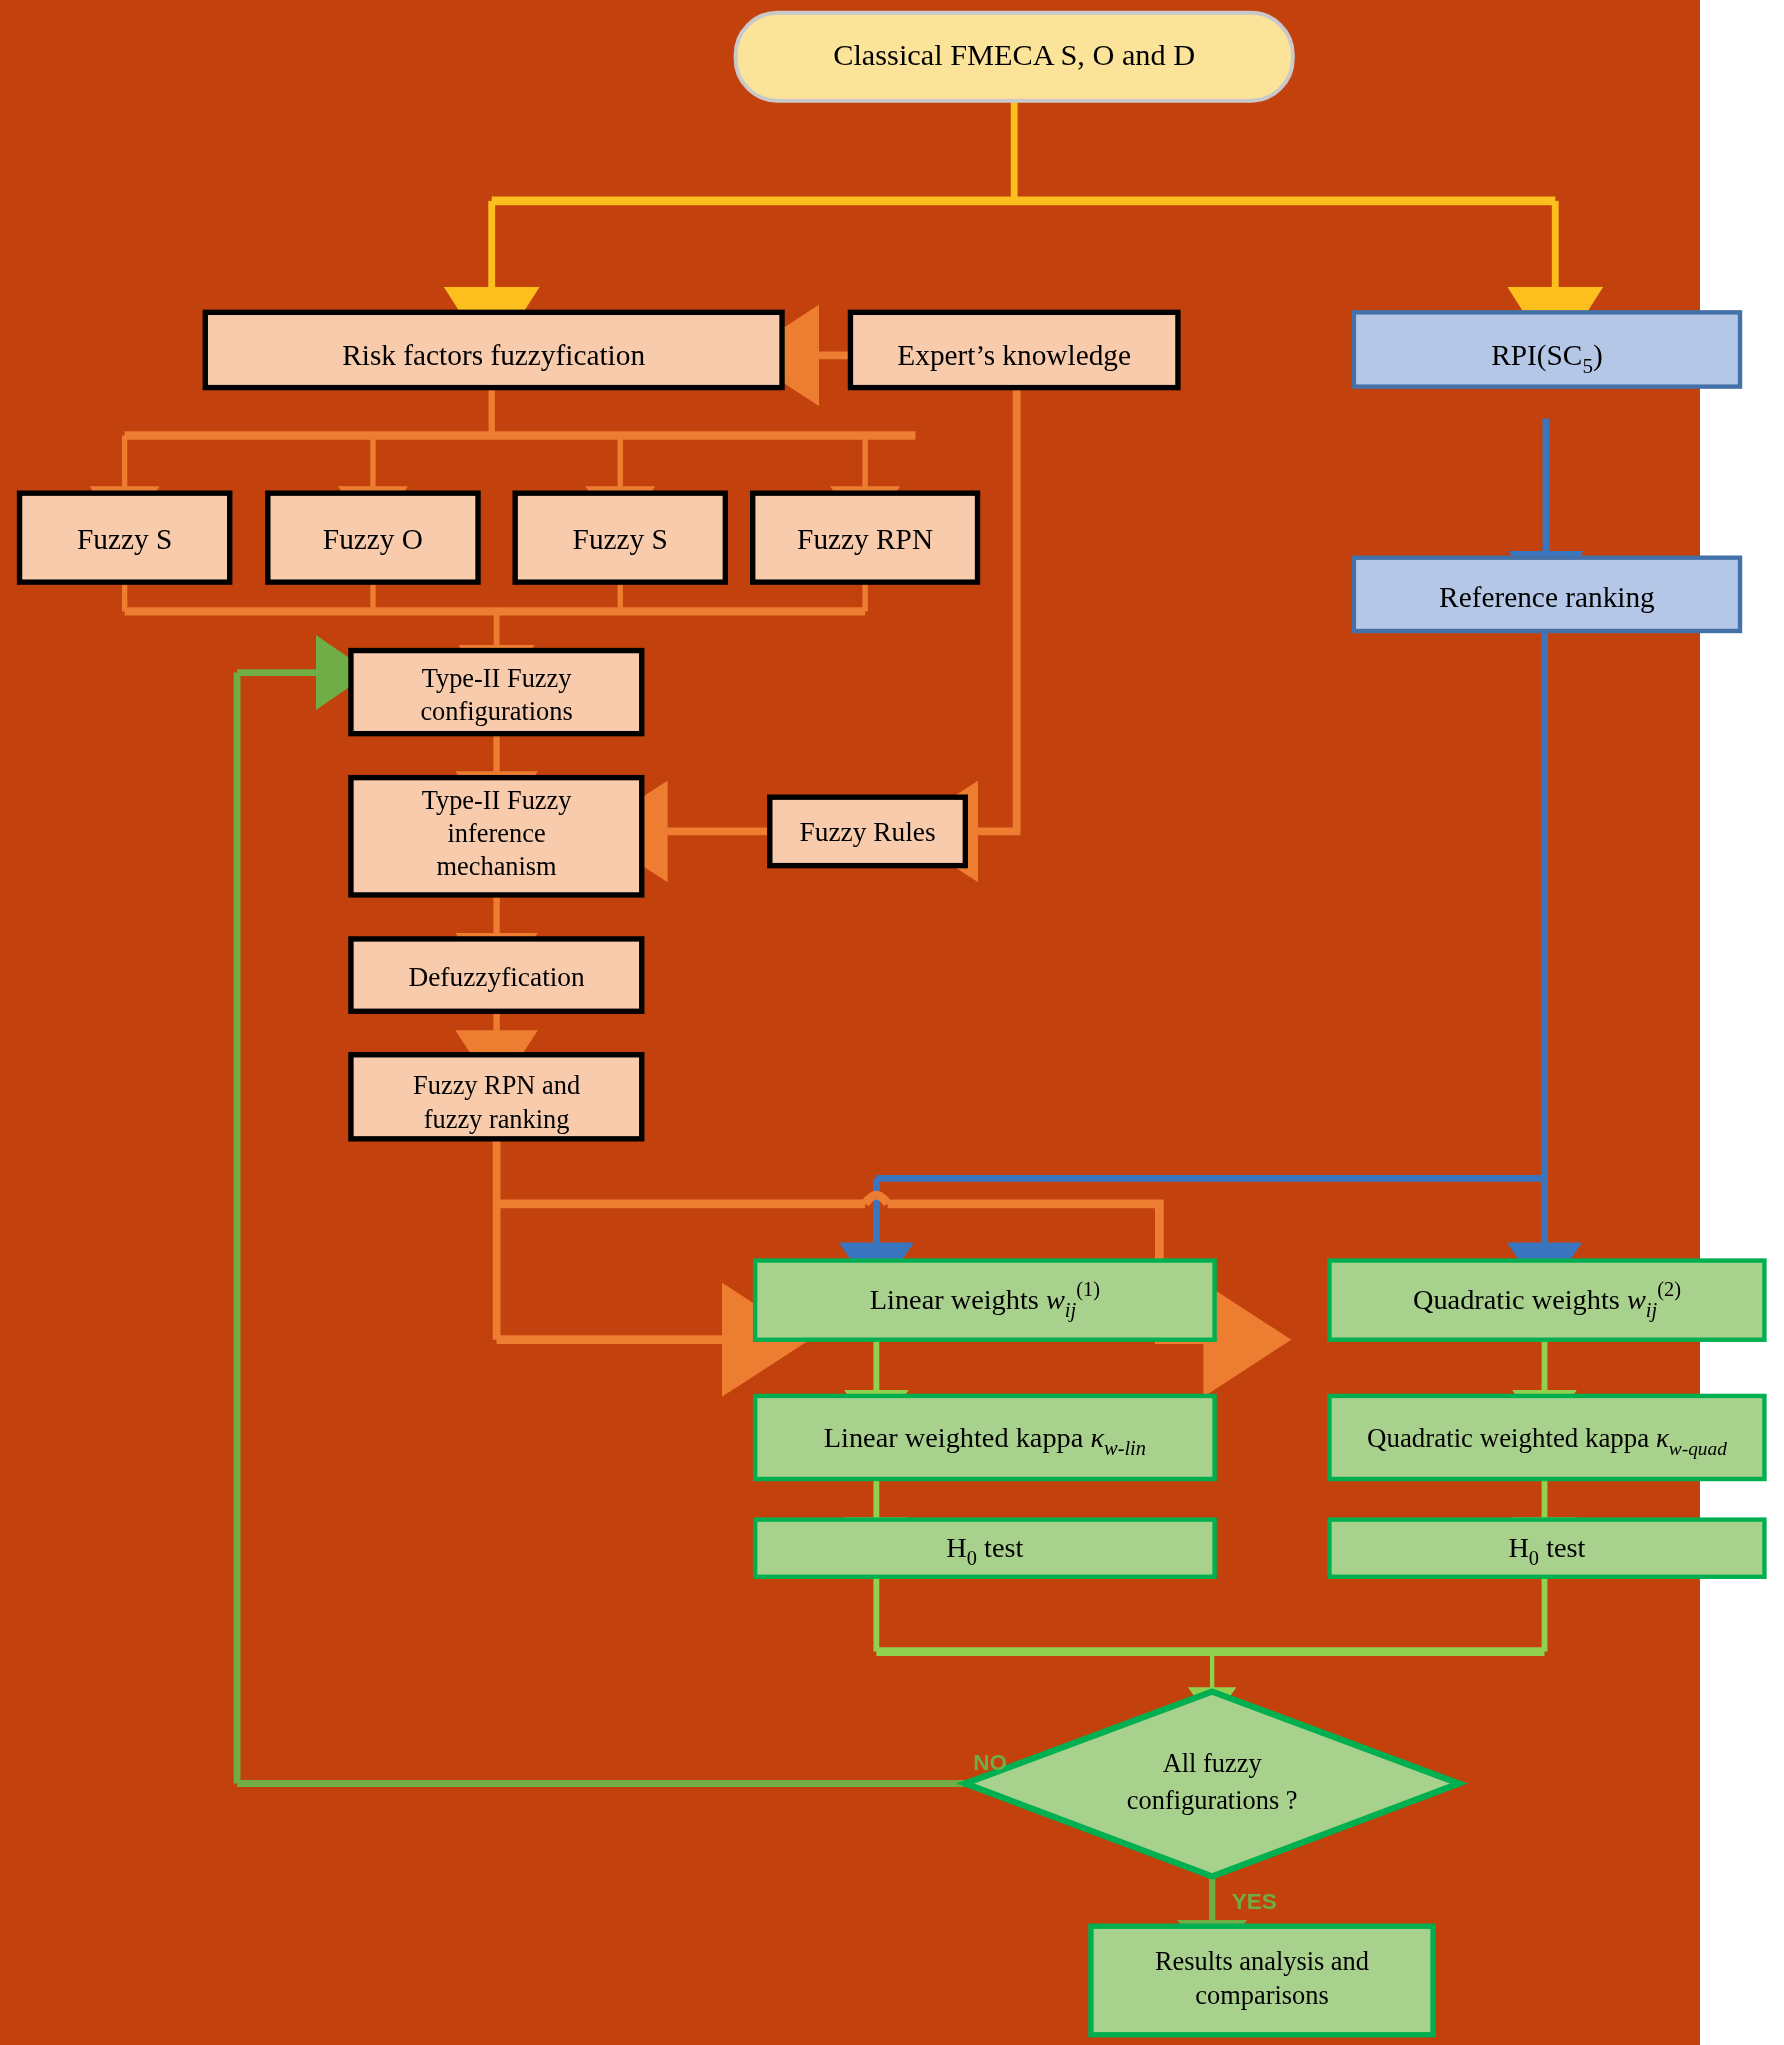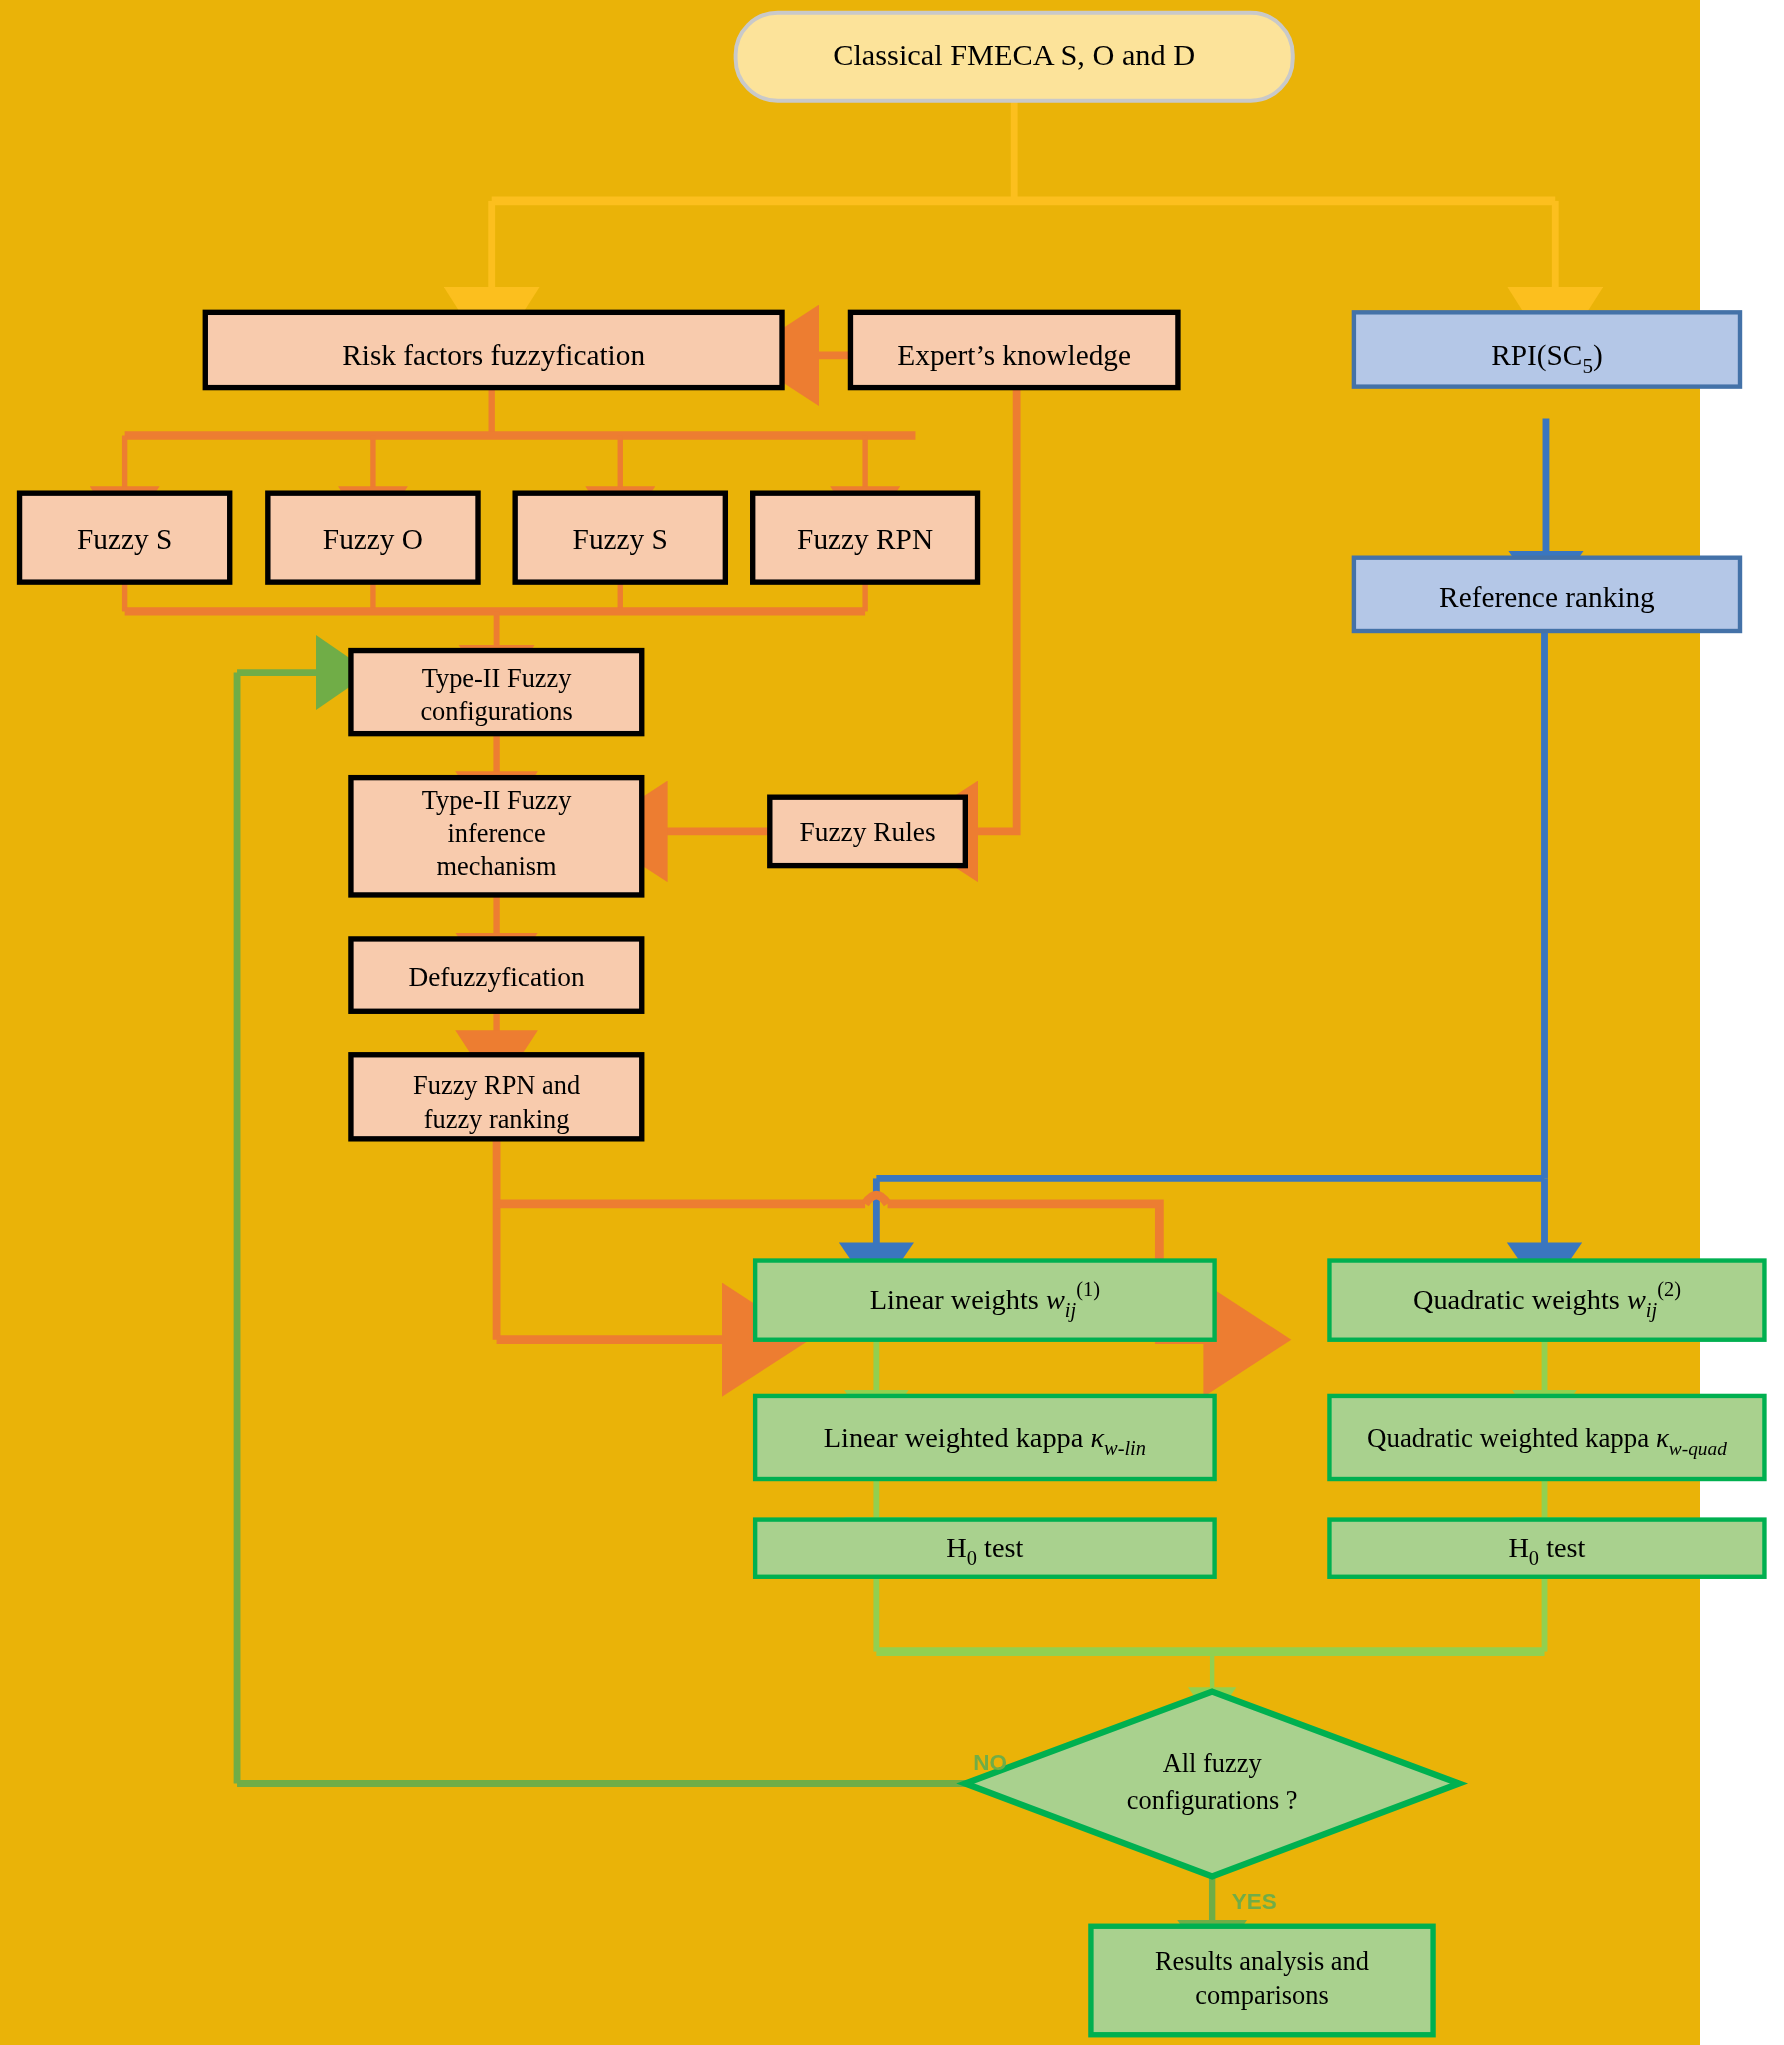--- a/index.html
+++ b/index.html
@@ -1,18 +1,18 @@
 <!DOCTYPE html>
 <html style="font-size:7.8px"><head>
 <meta charset="utf-8">
 <style>
   html,body{margin:0;padding:0;background:#ffffff;}
   body{width:1784px;height:2046px;overflow:hidden;
        font-family:"Liberation Serif", serif;}
-  #canvas{position:relative;width:1700px;height:2046px;background:#eab308;}
+  #canvas{position:relative;width:1700px;height:2046px;background:#c2410c;}
   svg{position:absolute;left:0;top:0;width:1784px;height:2046px;}
   .node-label{font-family:"Liberation Serif", serif; fill:#000; text-anchor:middle;}
   .edge-label{font-family:"Liberation Sans", sans-serif; font-size:46px; font-weight:bold;}
   .sub{font-size:0.72em;}
   .sup{font-size:0.72em;}
   .ital{font-style:italic;}
 </style>
 </head>
 <body>
 

